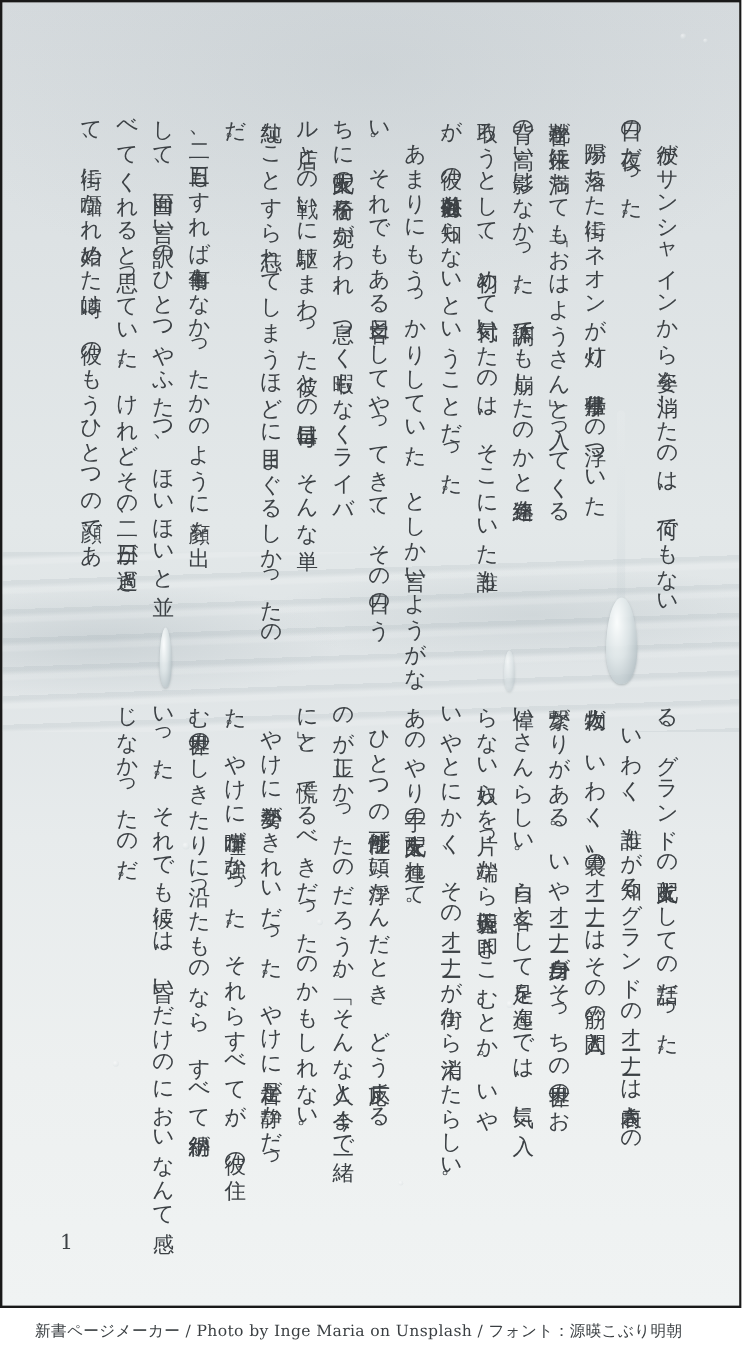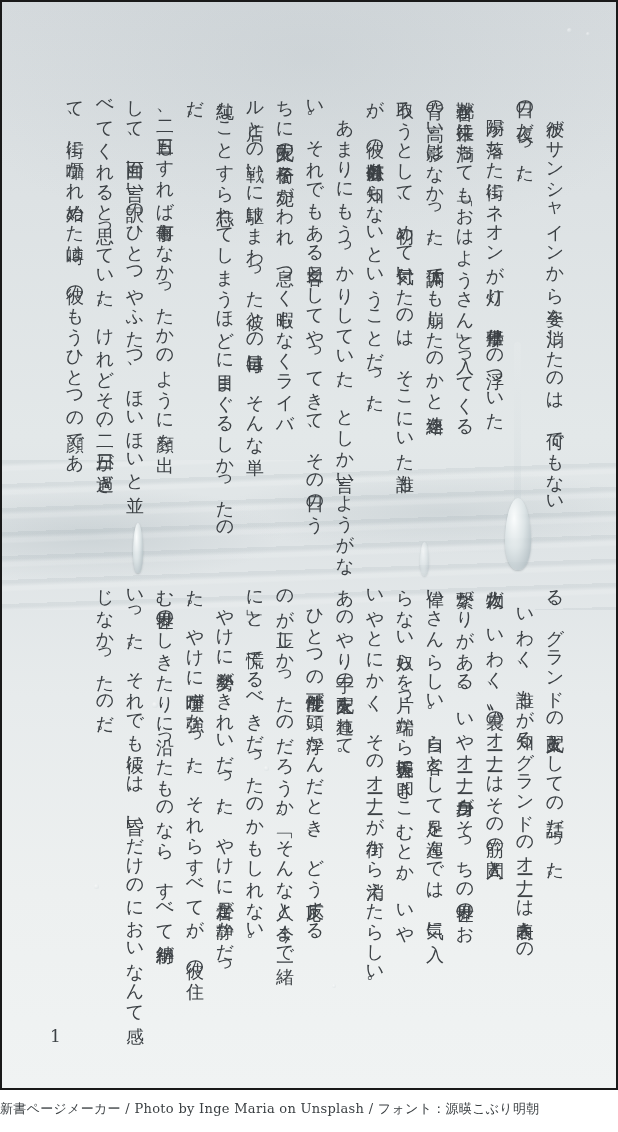--- a/index.html
+++ b/index.html
@@ -68,21 +68,21 @@
   }
   .vline { white-space: pre; }
   #block-upper { top: 86px; right: 46px; }
   #block-lower { top: 575px; right: 46px; }
   #pageno {
     position: absolute; left: 48px; top: 1024px;
     font-size: 17px; color: var(--c-text, #3c4145);
   }
   #caption {
     position: absolute; left: 0; top: 1100px; width: 598px;
-    text-align: left; font-size: 13px; letter-spacing: 0.3px;
+    text-align: center; font-size: 13px; letter-spacing: 0.3px;
     color: var(--c-caption, #3a3f42);
   }
 </style>
 </head>
 <body>
 
 <div id="page">
 
   <div id="photo">
 

